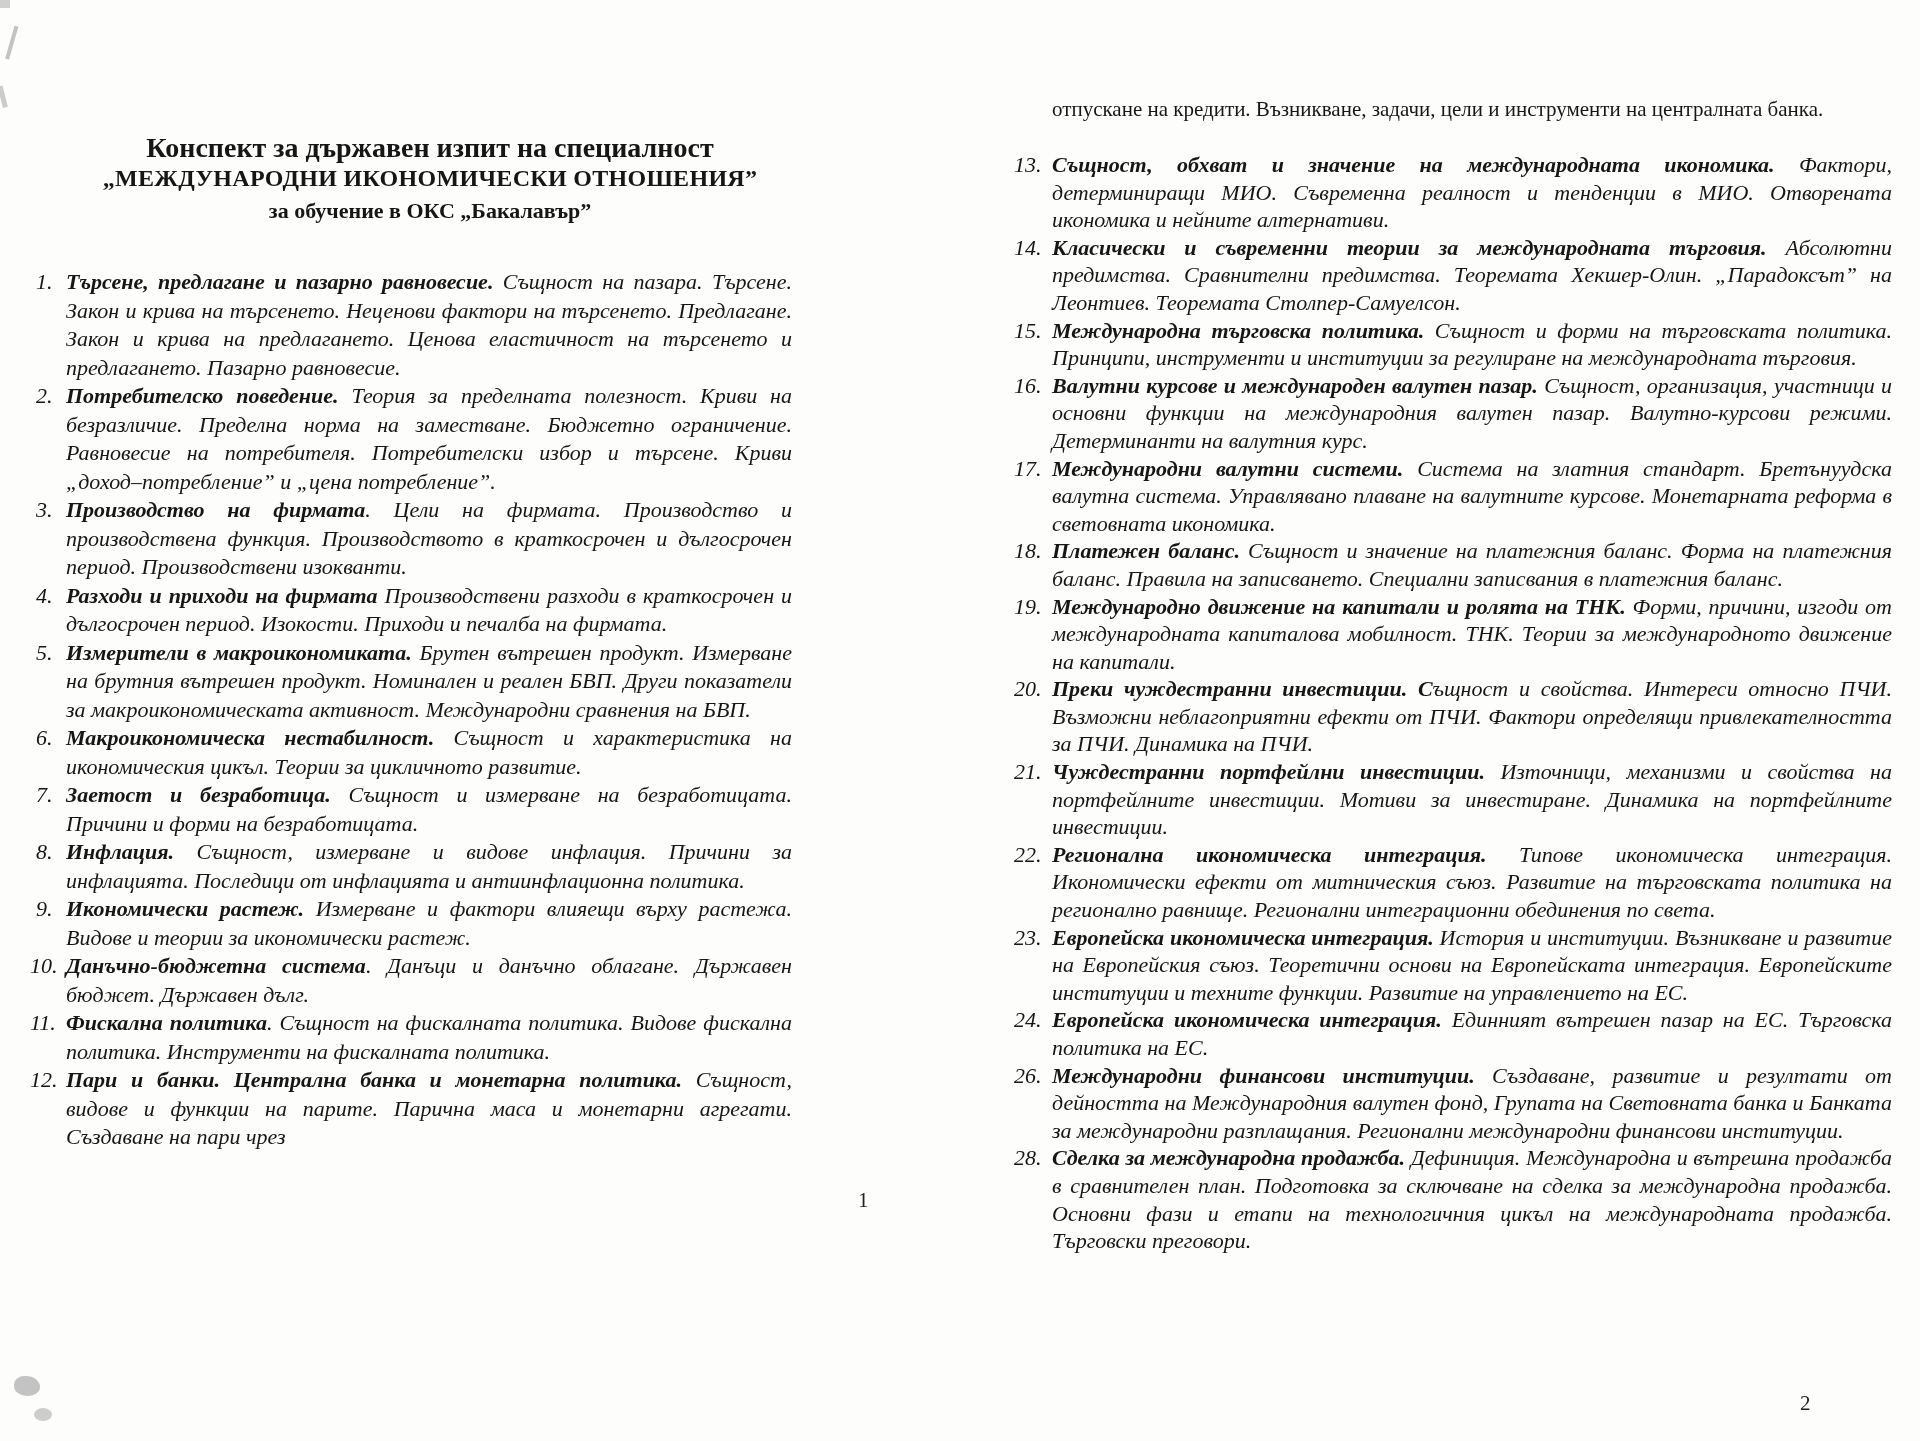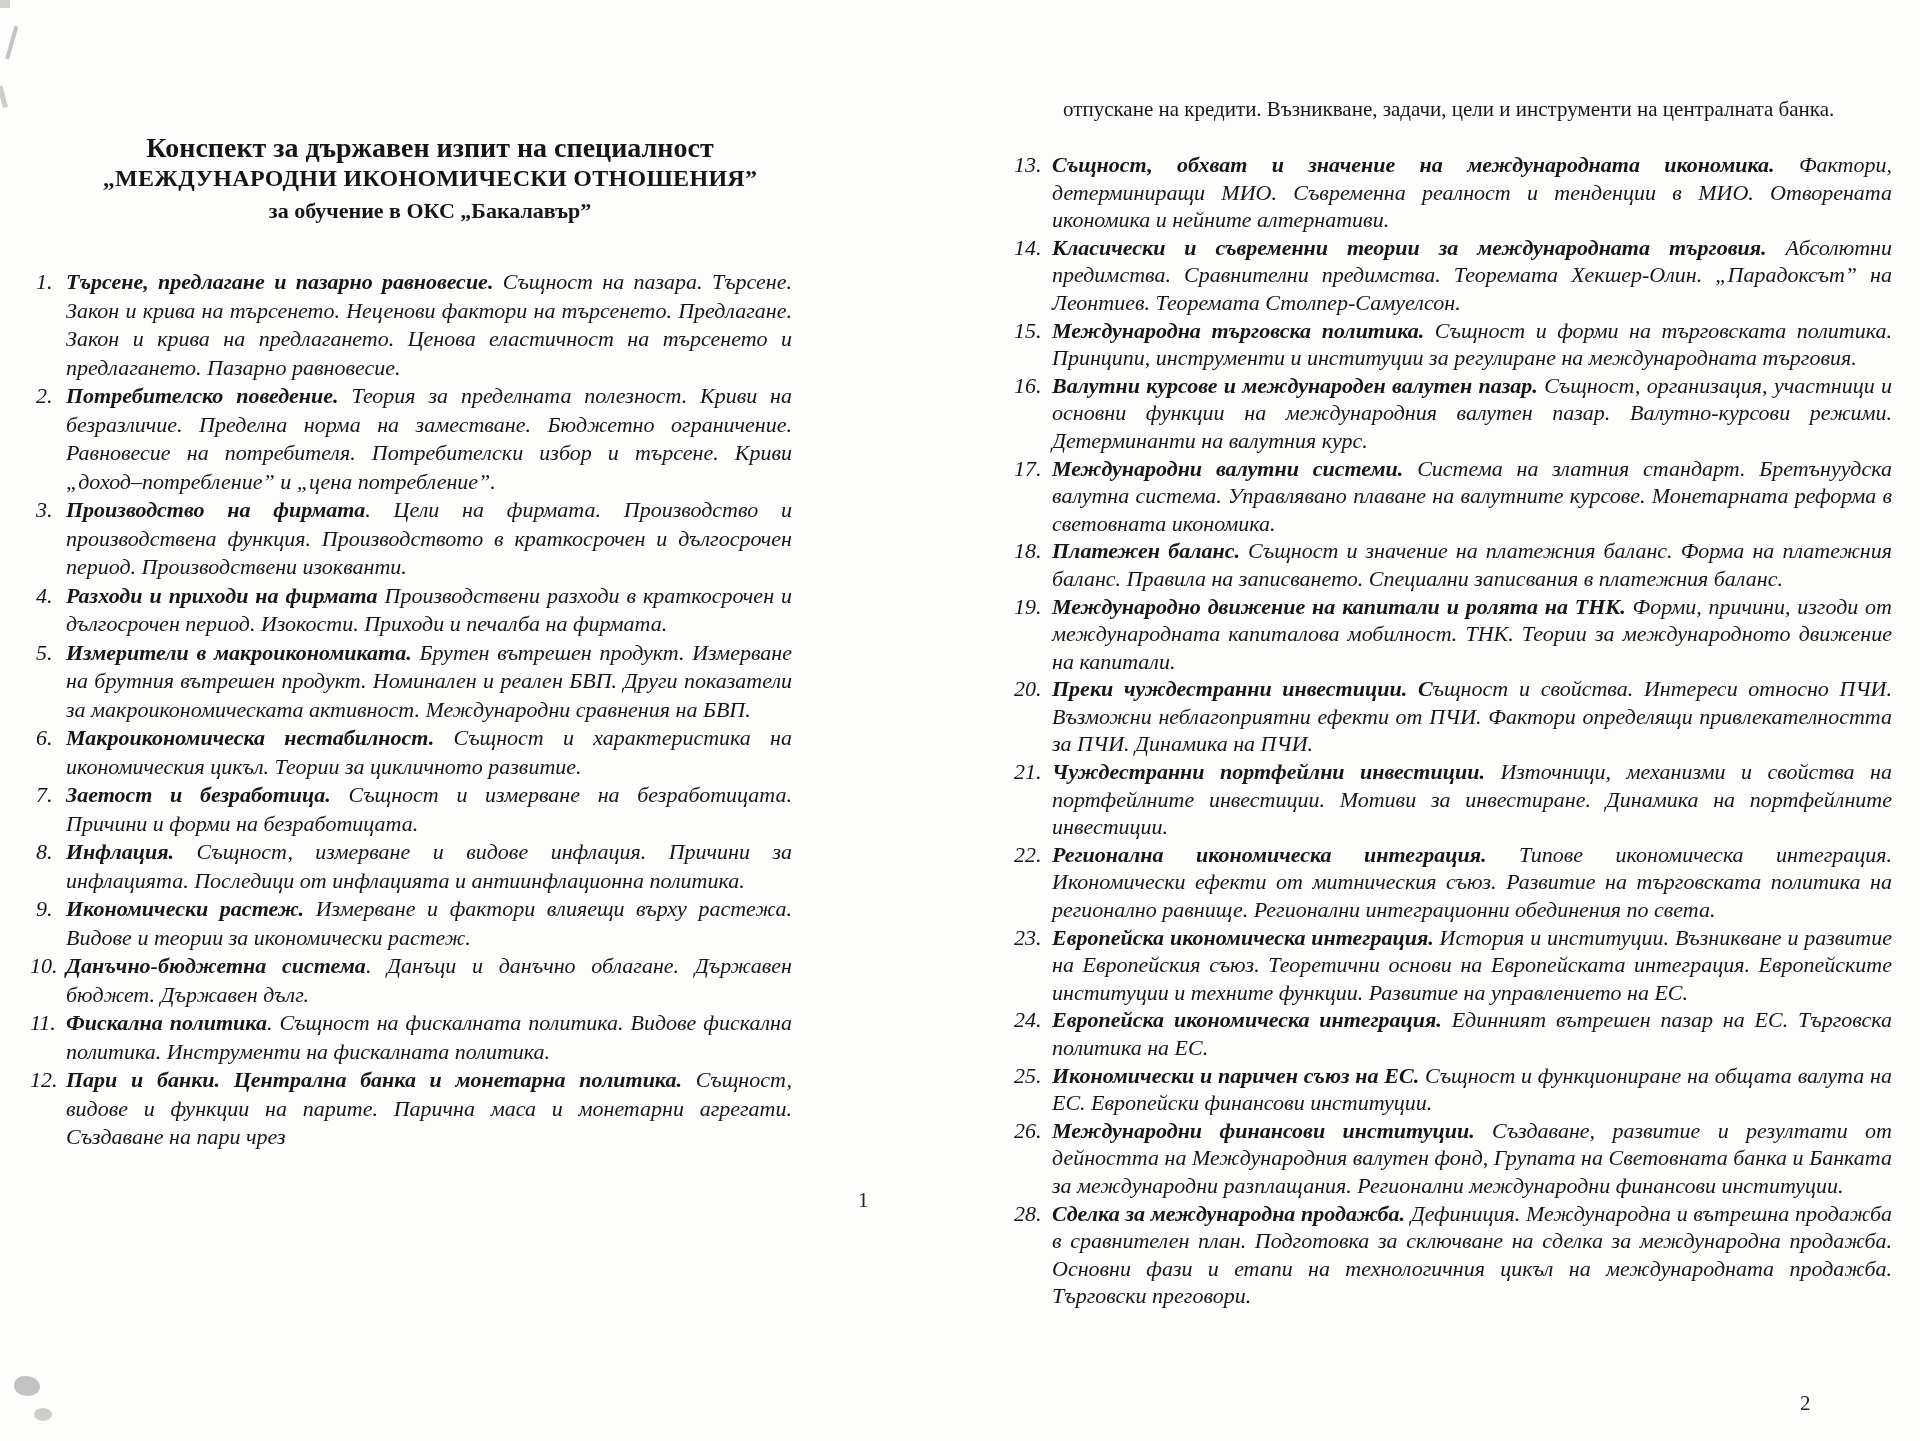--- a/index.html
+++ b/index.html
@@ -74,21 +74,20 @@
 
   
   .continuation {
     position: absolute;
     left: 1052px;
     top: 96px;
     width: 840px;
     font-size: 21px;
     line-height: 27.6px;
     text-align: justify;
-    margin-left: 11px;
   }
 
   
   .page-num {
     position: absolute;
     font-size: 21px;
     color: #222;
   }
   .page-num-1 { left: 858px; top: 1188px; }
   .page-num-2 { left: 1800px; top: 1391px; }
@@ -168,19 +167,18 @@
       <div class="topic-item"><span class="topic-num">15.</span><span class="topic-title">Международна търговска политика.</span><span> Същност и форми на търговската политика. Принципи, инструменти и институции за регулиране на международната търговия.</span></div>
       <div class="topic-item"><span class="topic-num">16.</span><span class="topic-title">Валутни курсове и международен валутен пазар.</span><span> Същност, организация, участници и основни функции на международния валутен пазар. Валутно-курсови режими. Детерминанти на валутния курс.</span></div>
       <div class="topic-item"><span class="topic-num">17.</span><span class="topic-title">Международни валутни системи.</span><span> Система на златния стандарт. Бретънуудска валутна система. Управлявано плаване на валутните курсове. Монетарната реформа в световната икономика.</span></div>
       <div class="topic-item"><span class="topic-num">18.</span><span class="topic-title">Платежен баланс.</span><span> Същност и значение на платежния баланс. Форма на платежния баланс. Правила на записването. Специални записвания в платежния баланс.</span></div>
       <div class="topic-item"><span class="topic-num">19.</span><span class="topic-title">Международно движение на капитали и ролята на ТНК.</span><span> Форми, причини, изгоди от международната капиталова мобилност. ТНК. Теории за международното движение на капитали.</span></div>
       <div class="topic-item"><span class="topic-num">20.</span><span class="topic-title">Преки чуждестранни инвестиции. С</span><span>ъщност и свойства. Интереси относно ПЧИ. Възможни неблагоприятни ефекти от ПЧИ. Фактори определящи привлекателността за ПЧИ. Динамика на ПЧИ.</span></div>
       <div class="topic-item"><span class="topic-num">21.</span><span class="topic-title">Чуждестранни портфейлни инвестиции.</span><span> Източници, механизми и свойства на портфейлните инвестиции. Мотиви за инвестиране. Динамика на портфейлните инвестиции.</span></div>
       <div class="topic-item"><span class="topic-num">22.</span><span class="topic-title">Регионална икономическа интеграция.</span><span> Типове икономическа интеграция. Икономически ефекти от митническия съюз. Развитие на търговската политика на регионално равнище. Регионални интеграционни обединения по света.</span></div>
       <div class="topic-item"><span class="topic-num">23.</span><span class="topic-title">Европейска икономическа интеграция.</span><span> История и институции. Възникване и развитие на Европейския съюз. Теоретични основи на Европейската интеграция. Европейските институции и техните функции. Развитие на управлението на ЕС.</span></div>
       <div class="topic-item"><span class="topic-num">24.</span><span class="topic-title">Европейска икономическа интеграция.</span><span> Единният вътрешен пазар на ЕС. Търговска политика на ЕС.</span></div>
-      <div class="topic-item"><span class="topic-num">25.</span><span class="topic-title">Икономически и паричен съюз на ЕС.</span><span> Същност и функциониране на общата валута на ЕС. Европейски финансови институции.</span></div>
       <div class="topic-item"><span class="topic-num">26.</span><span class="topic-title">Международни финансови институции.</span><span> Създаване, развитие и резултати от дейността на Международния валутен фонд, Групата на Световната банка и Банката за международни разплащания. Регионални международни финансови институции.</span></div>
       <div class="topic-item"><span class="topic-num">28.</span><span class="topic-title">Сделка за международна продажба.</span><span> Дефиниция. Международна и вътрешна продажба в сравнителен план. Подготовка за сключване на сделка за международна продажба. Основни фази и етапи на технологичния цикъл на международната продажба. Търговски преговори.</span></div>
     </div>
 
   <div class="page-num page-num-2">2</div>
 </div>
 
 </body></html>

